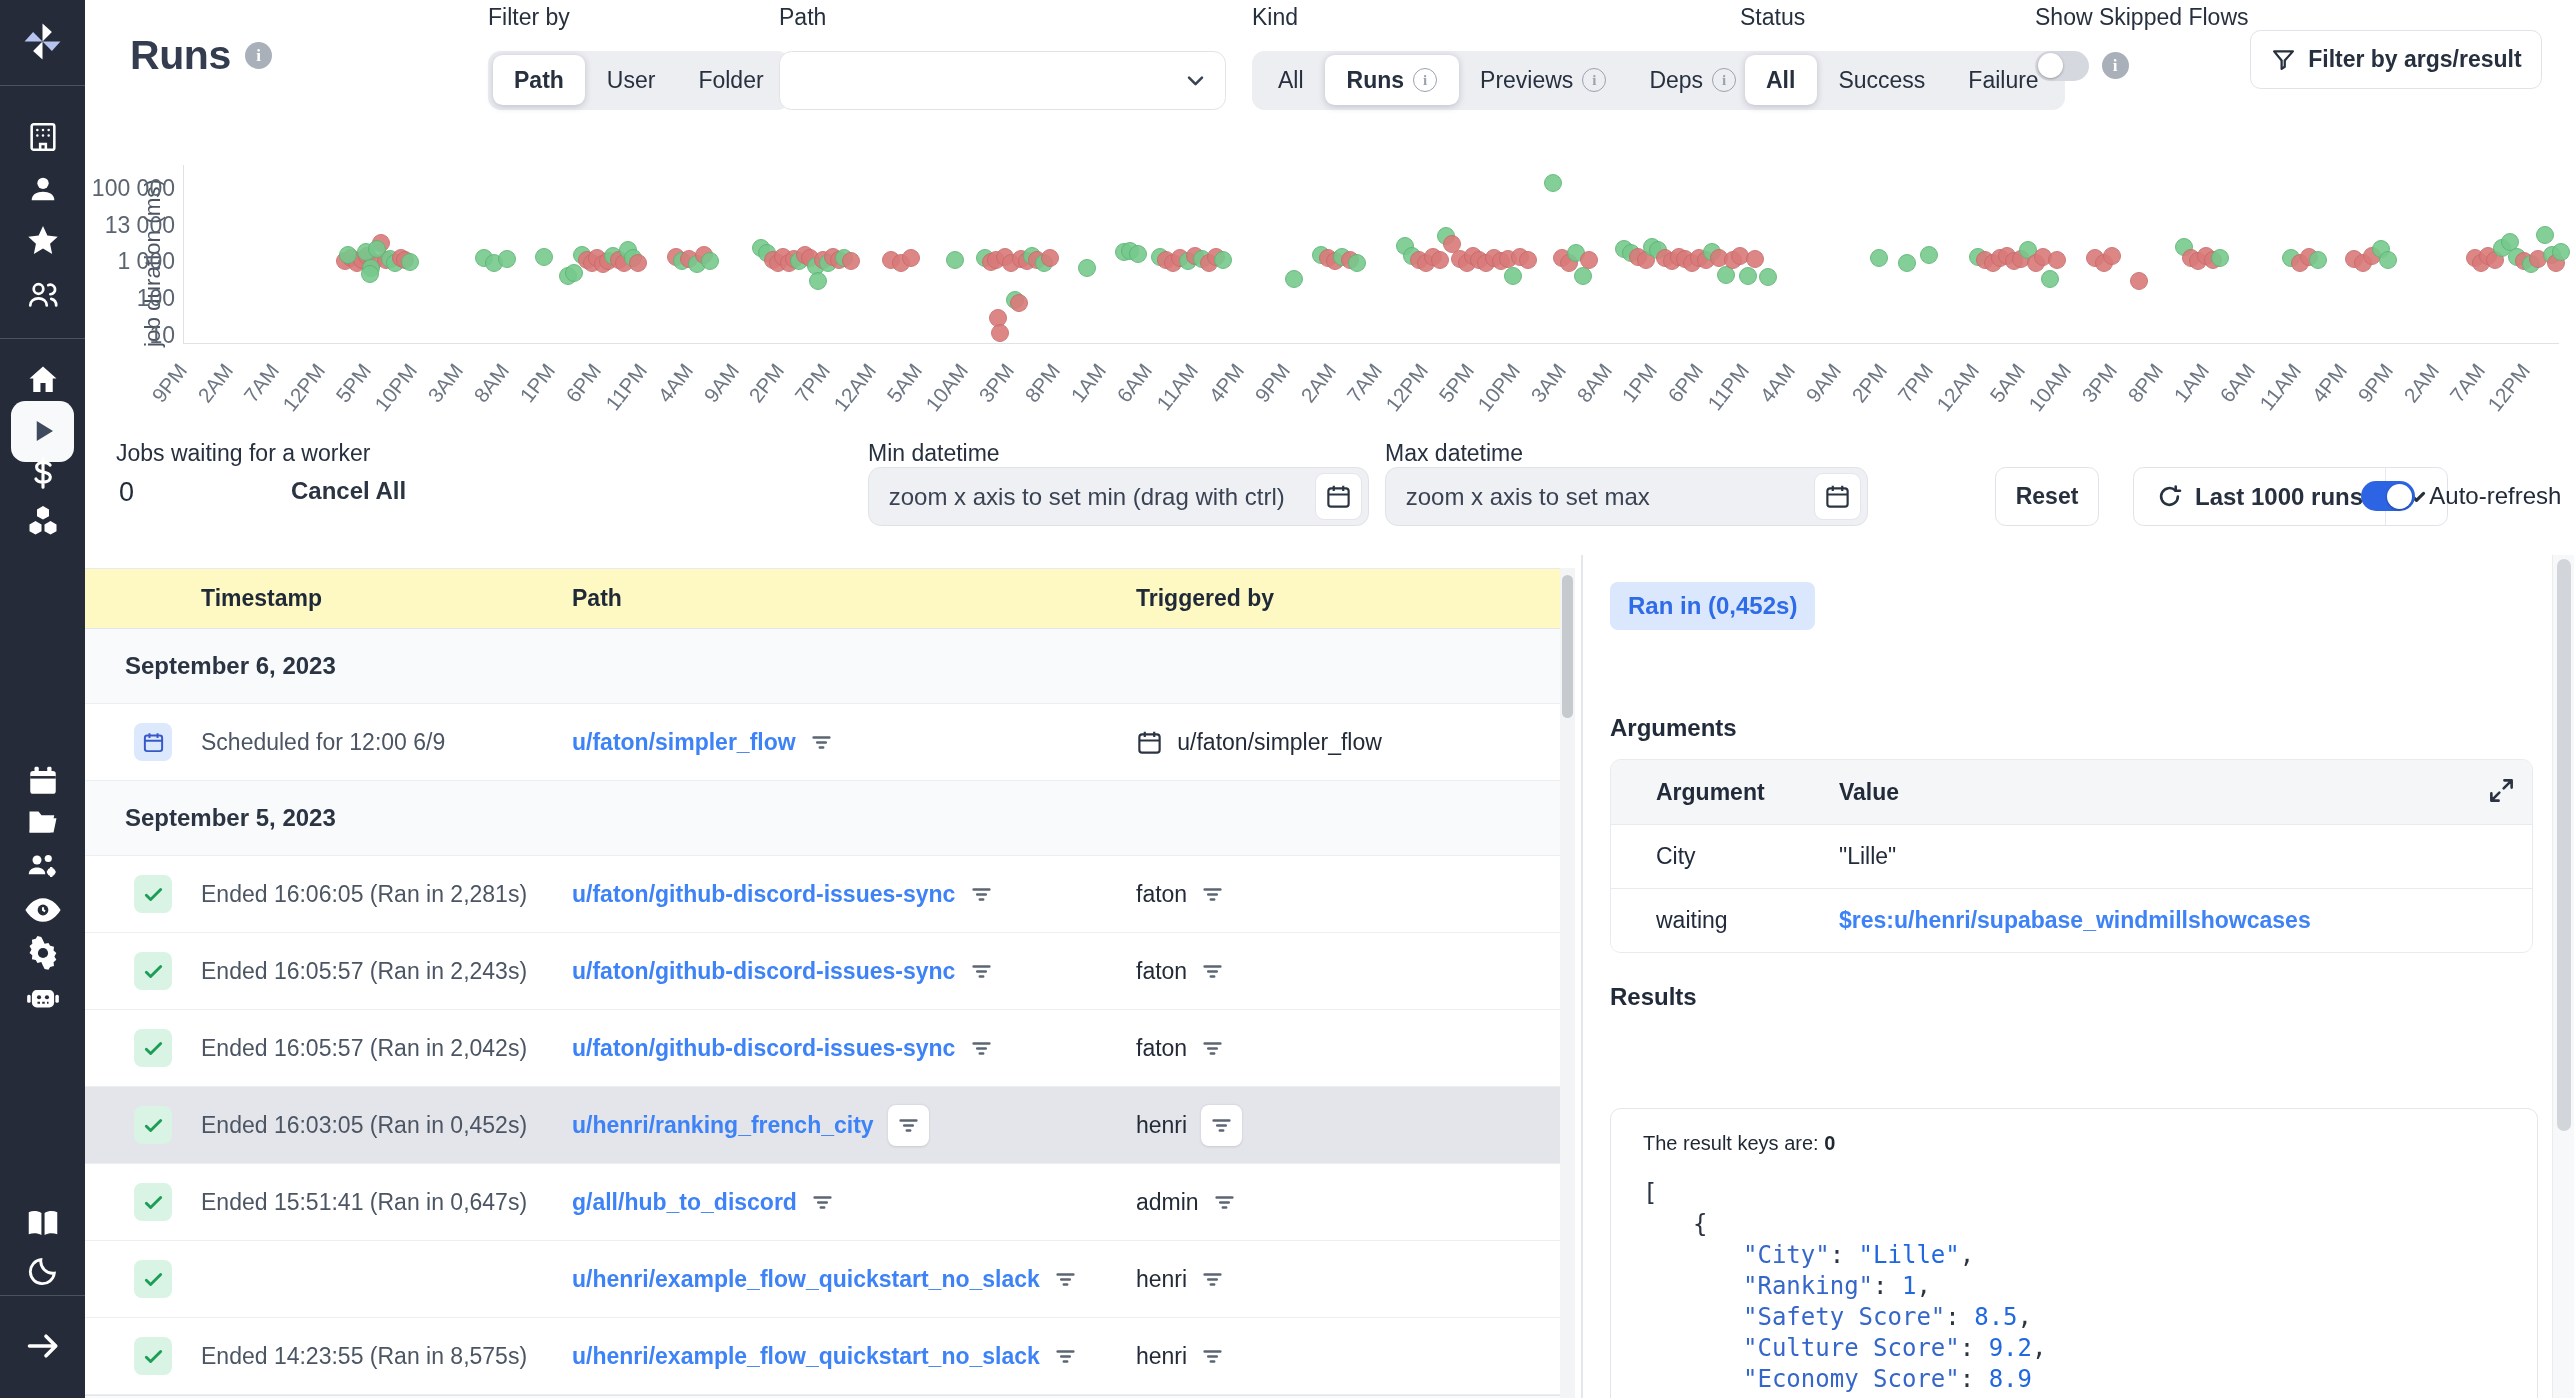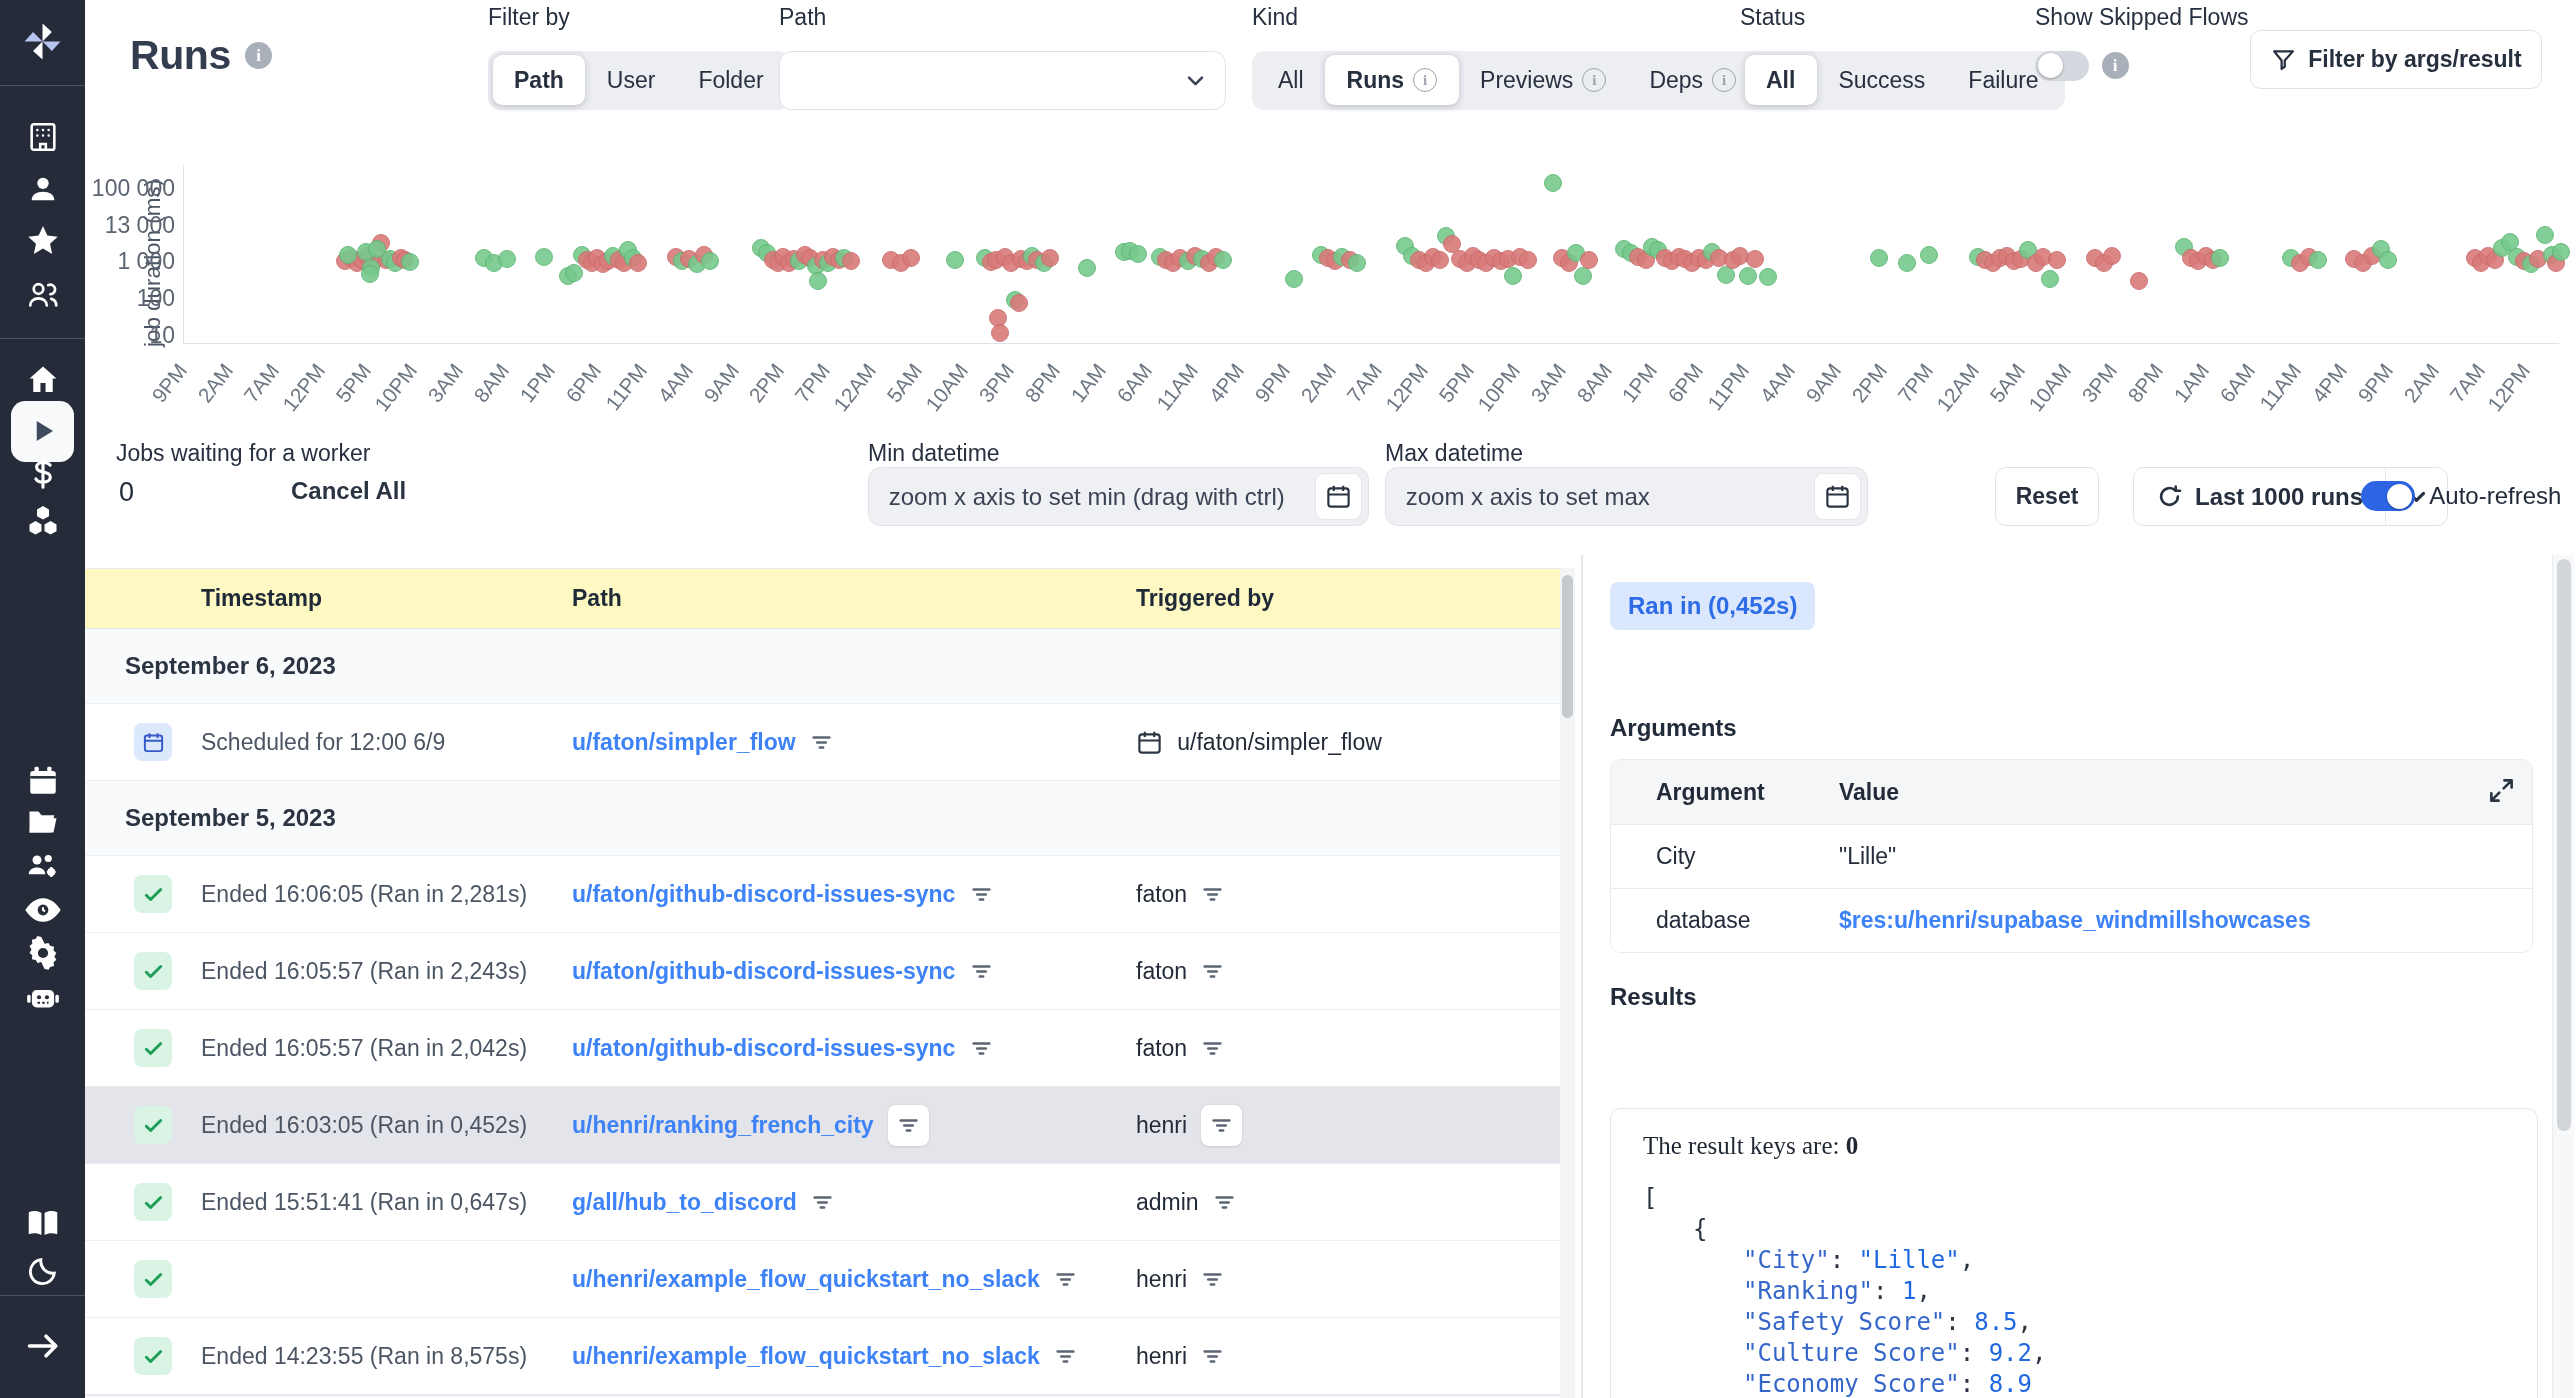--- a/index.html
+++ b/index.html
@@ -107,21 +107,21 @@
   .argrow .an{position:absolute;left:45px;font-size:23px;color:#222b3a;}
   .argrow .av{position:absolute;left:228px;font-size:23px;color:#222b3a;}
   .argrow .av.link{color:#3d82f6;font-weight:600;}
   .expand{position:absolute;right:16px;top:16px;cursor:pointer;}
   .tabs{position:absolute;left:0;top:483px;width:923px;border-bottom:1.8px solid #e7eaee;display:flex;gap:54px;padding-left:13.4px;}
   .tab{font-size:24px;color:#222b3a;padding:7.2px 5.4px 18px 5.4px;position:relative;cursor:pointer;}
   .tab.active{font-weight:600;}
   .tab.active::after{content:"";position:absolute;left:-13.4px;right:-9px;bottom:-1.8px;height:4.5px;background:#33405a;}
   .resultbox{position:absolute;left:0;top:553px;width:928px;height:376px;border:1.8px solid #e3e6ea;border-radius:10.7px;
              padding:23px 32px;background:#fff;}
-  .r-intro{font-size:25px;color:#1f2733;font-family:Liberation Serif, serif;}
+  .r-intro{font-size:20px;color:#1f2733;}
   .r-intro b{font-weight:700;}
   .jsonwrap{margin-top:23px;font-family:"DejaVu Sans Mono",monospace;font-size:24px;line-height:31px;}
   .jline{white-space:pre;}
   .jk{color:#3566c9;} .jv{color:#2068e0;} .jp{color:#2a3342;}
   .pg-sb{position:absolute;left:2467px;top:0;bottom:0;width:21.5px;background:#f7f8f9;border-left:0.9px solid #ececec;}
   .pg-sb .thumb{position:absolute;left:3.6px;top:3.6px;width:14.3px;height:572px;border-radius:7.2px;background:#d2d5da;}
 </style>
 </head>
 <body>
 
@@ -864,21 +864,21 @@
                   <path d="M12 3h5v5M8 17H3v-5M17 3l-5.5 5.5M3 17l5.5-5.5"></path>
                 </svg>
             </span>
           </div>
           <div id="argrows">
               <div class="argrow">
                 <span class="an">City</span>
                 <span class="av">"Lille"</span>
               </div>
               <div class="argrow">
-                <span class="an">database</span>
+                <span class="an">waiting</span>
                 <span class="av link">$res:u/henri/supabase_windmillshowcases</span>
               </div>
             </div>
         </div>
 
         <div class="h6" style="position:absolute;left:0;top:428px">Results</div>
 
 
         <div class="resultbox">
           <div class="r-intro">

